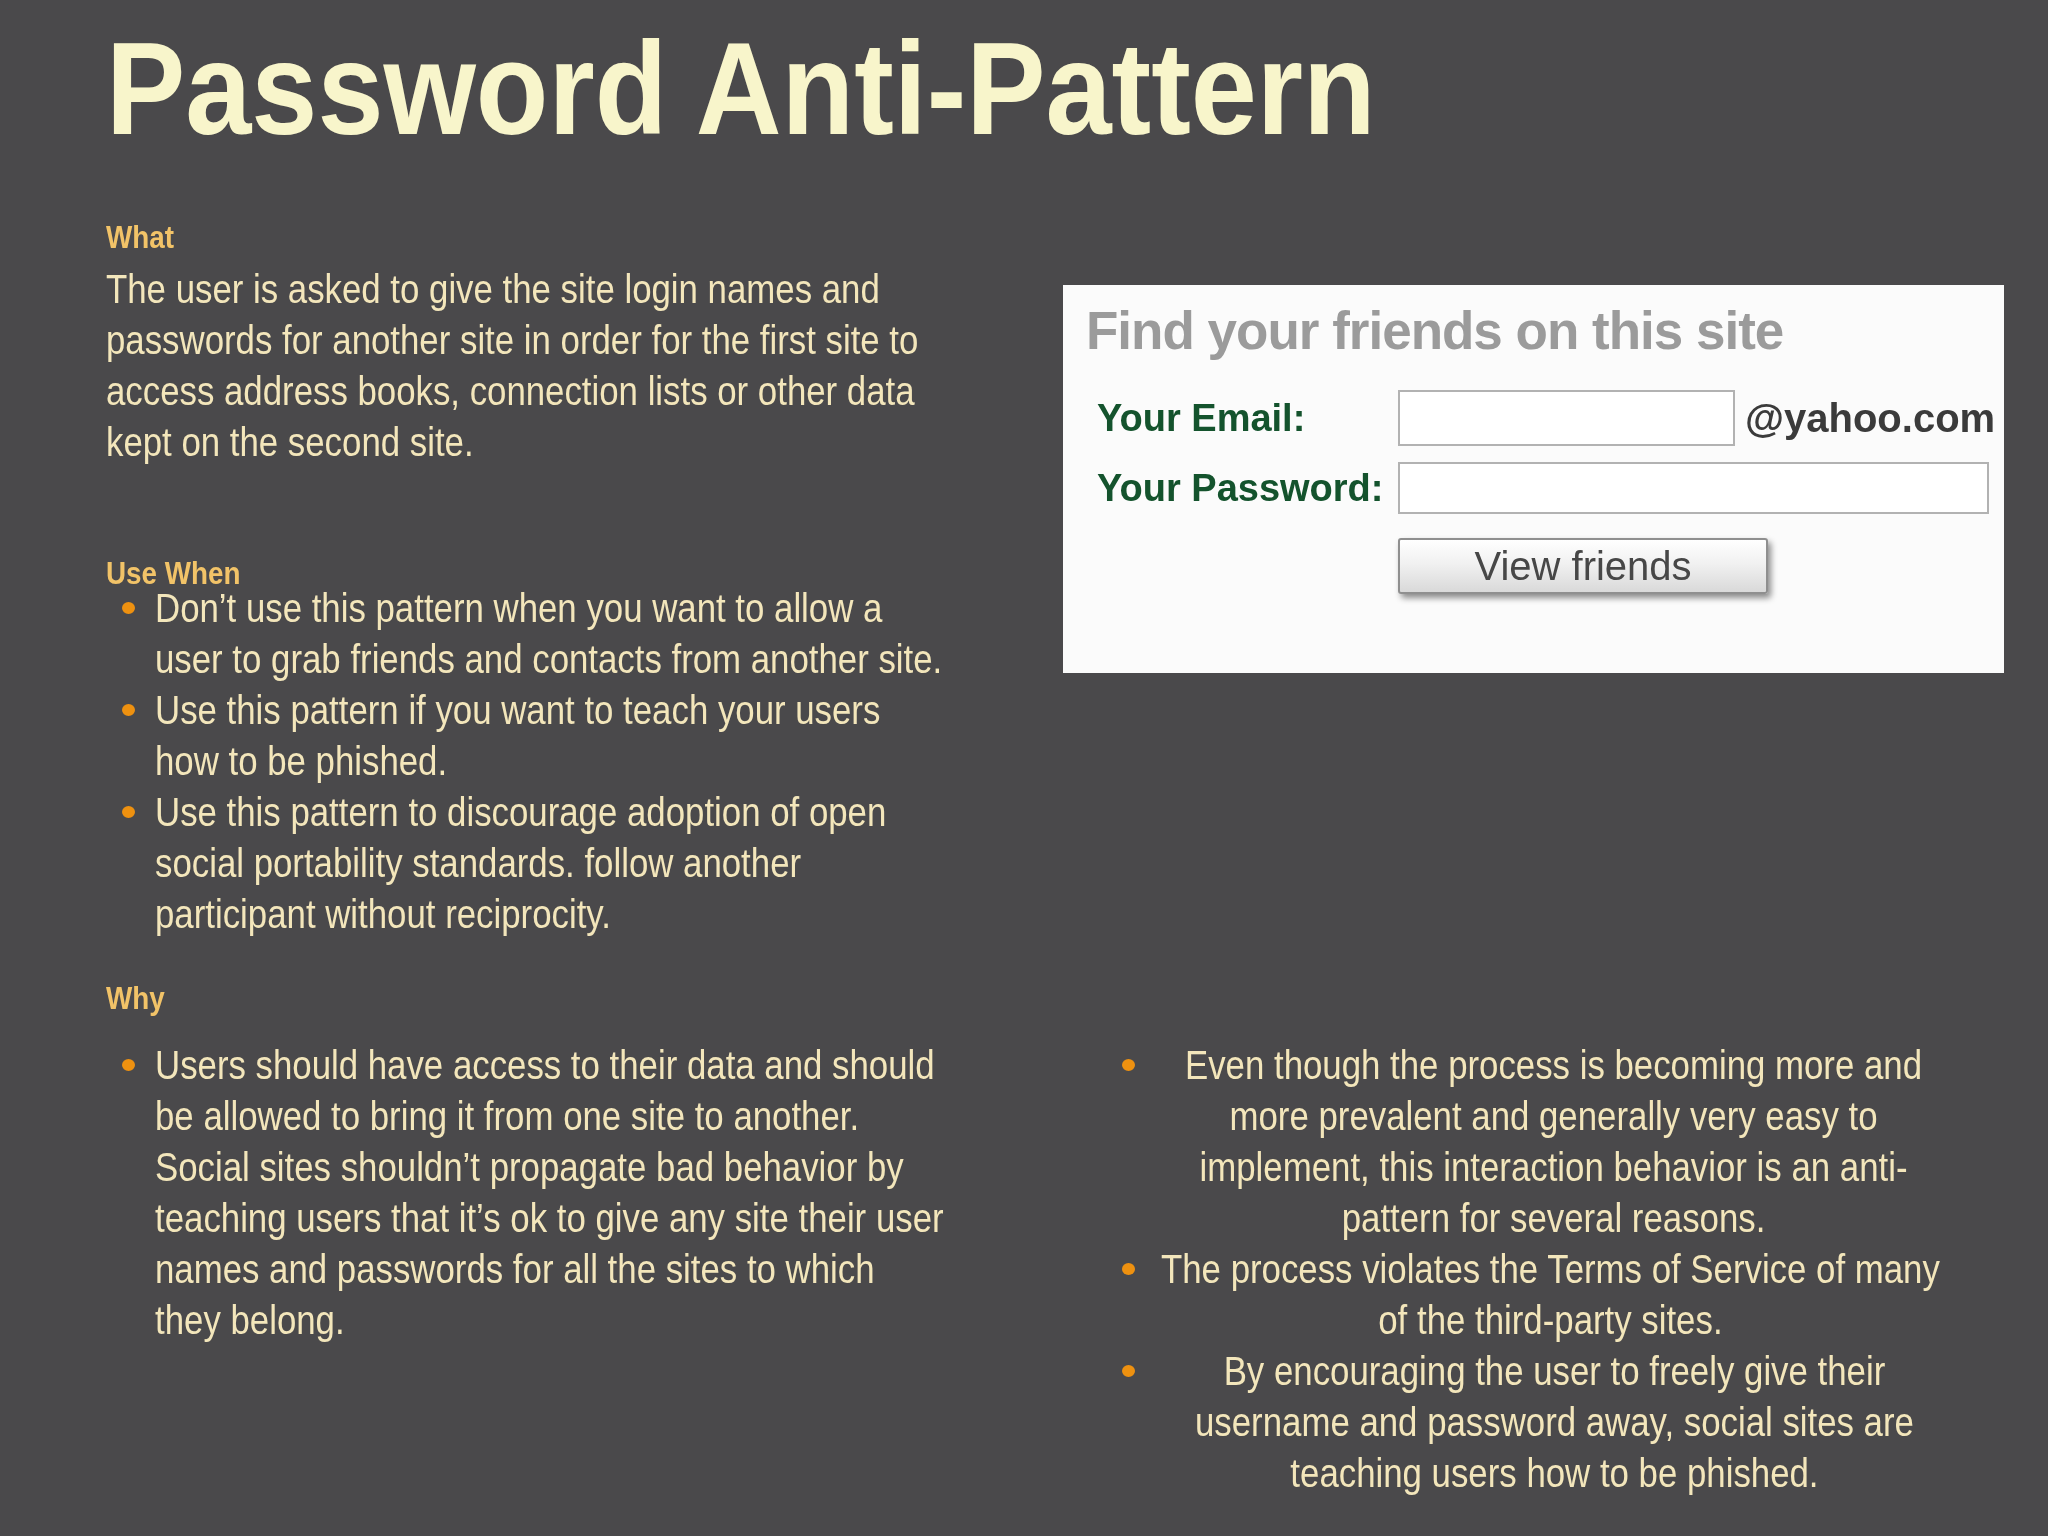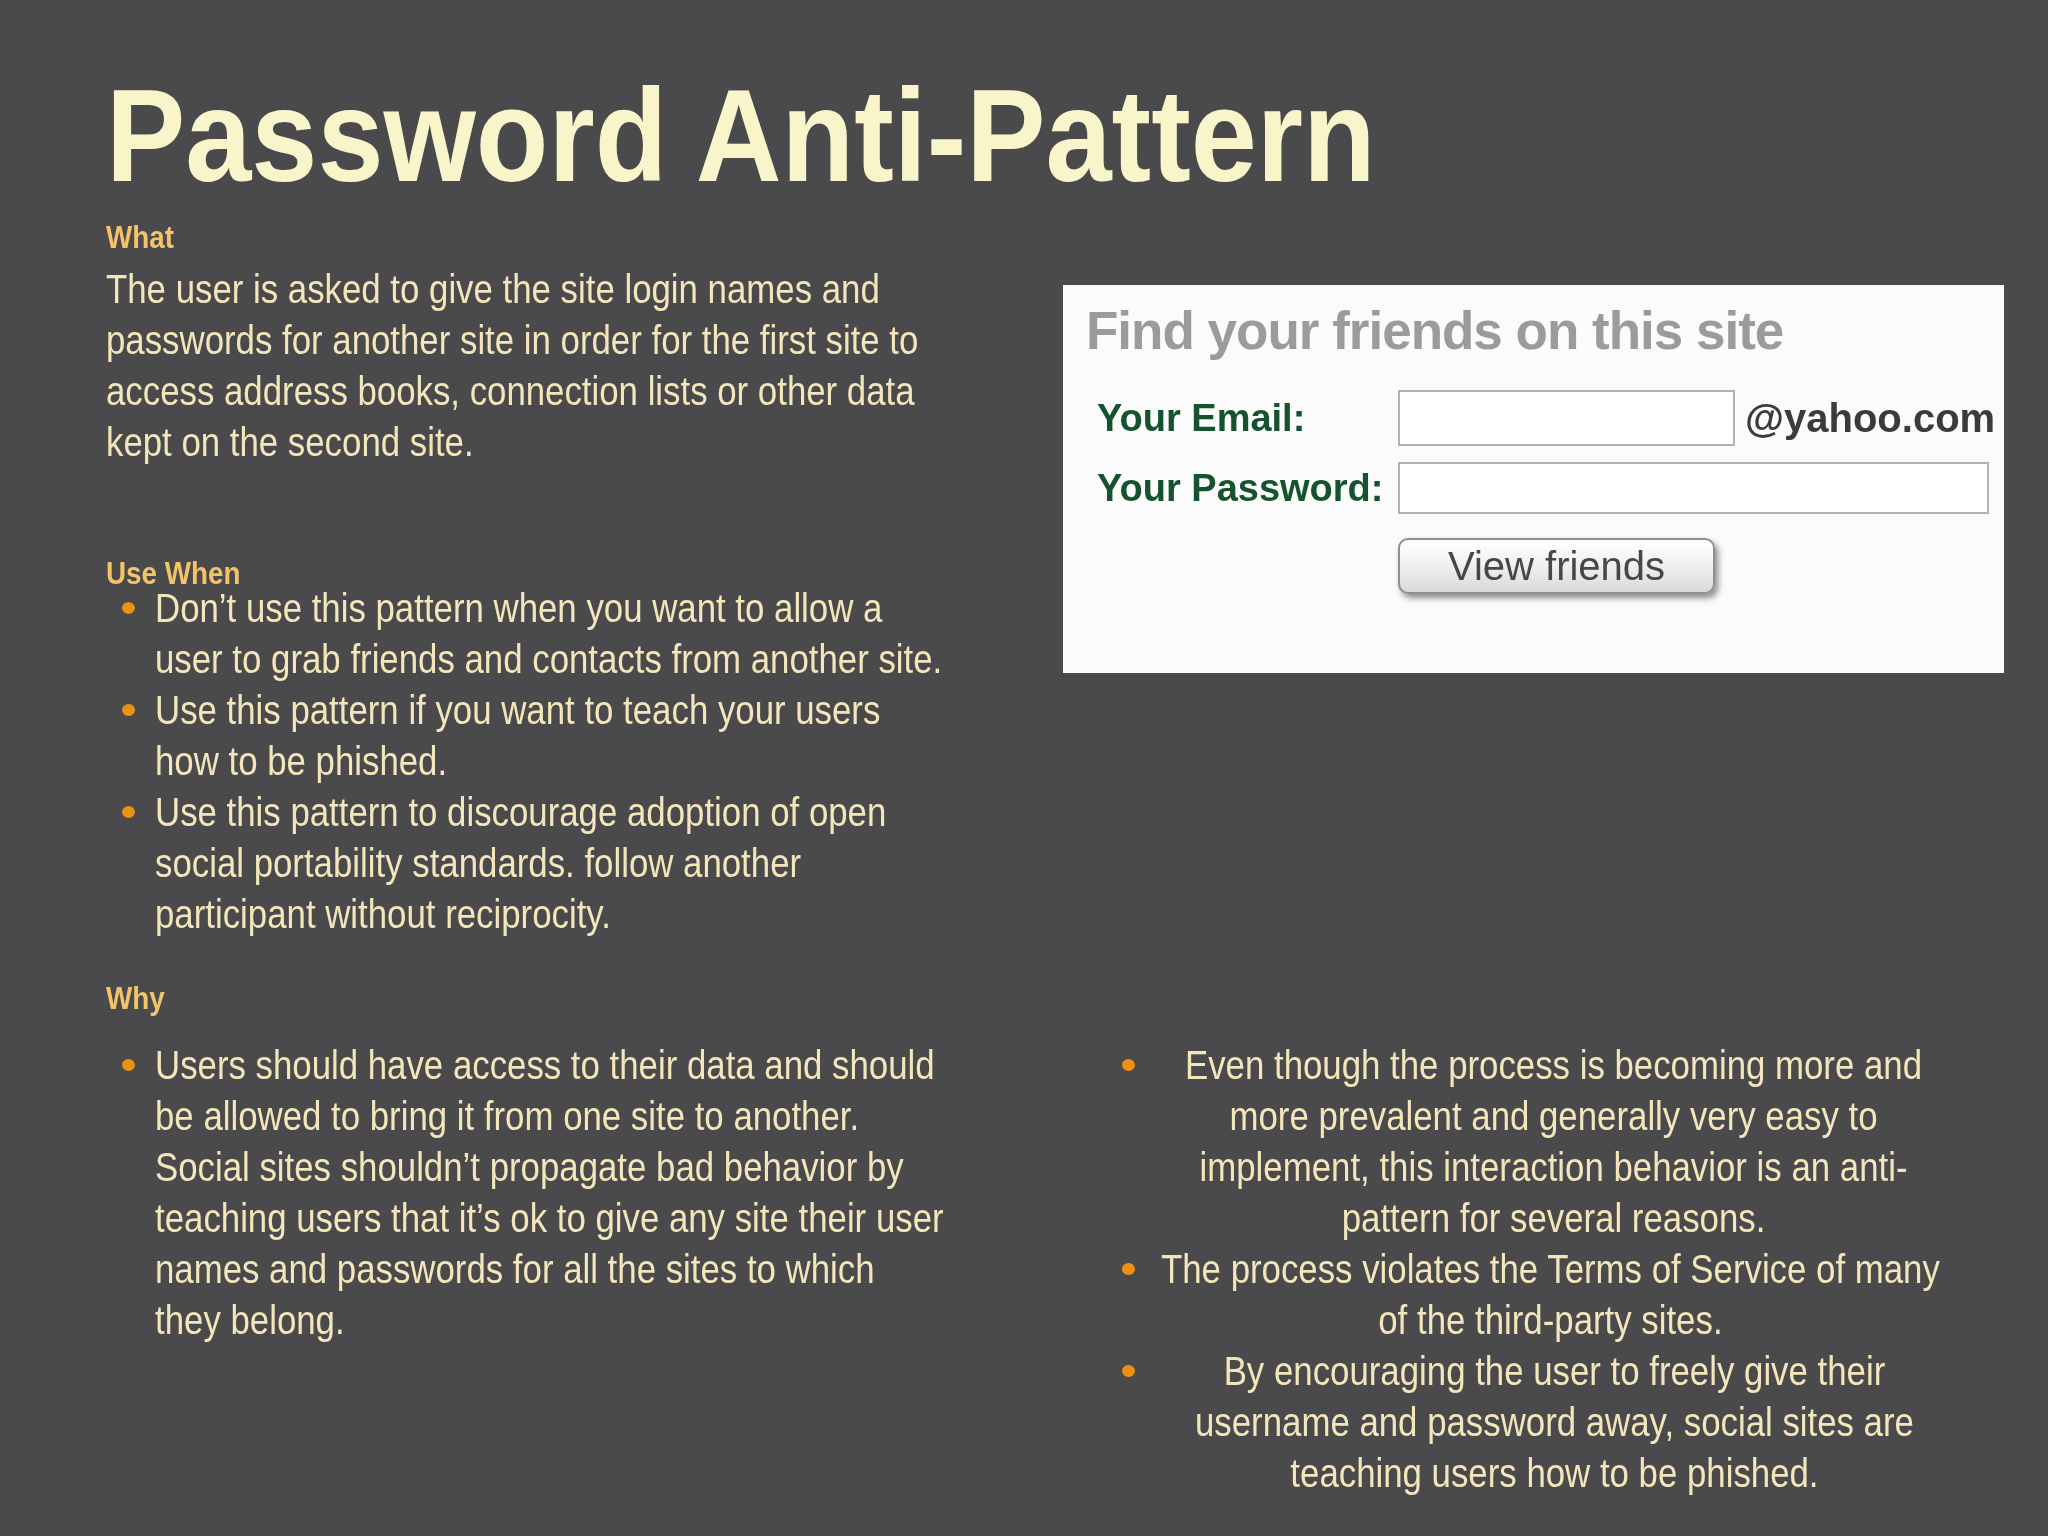--- a/index.html
+++ b/index.html
@@ -6,41 +6,41 @@
   body{
     width:2048px;height:1536px;position:relative;overflow:hidden;
     background:#4a494b;
     font-family:"Liberation Sans","DejaVu Sans",sans-serif;
   }
   .abs{position:absolute;}
   .cond{display:inline-block;transform:scaleX(0.87);transform-origin:0 0;white-space:pre-line;}
   .title-cond{display:inline-block;transform:scaleX(0.90);transform-origin:0 0;white-space:nowrap;}
 
   
-  .slide-title{left:106px;top:20px;font-size:132px;font-weight:bold;color:#f8f5cb;line-height:1.05;margin-top:47px;}
+  .slide-title{left:106px;top:20px;font-size:132px;font-weight:bold;color:#f8f5cb;line-height:1.05;}
   .sec-head{font-size:32px;font-weight:bold;color:#f2c368;line-height:52px;}
   .body-text{font-size:40px;color:#f3e6bb;line-height:51px;}
 
   ul.blist{list-style:none;margin:16px;padding:0;}
   ul.blist li{position:relative;padding-left:33px;font-size:40px;color:#f3e6bb;line-height:51px;}
   .dot{position:absolute;left:0;top:19px;width:13px;height:12px;border-radius:50%;background:#ee9110;}
 
   
   .card{left:1051px;top:285px;width:941px;height:388px;background:#fbfbfb;margin-left:12px;}
   .card-title{left:23px;top:15px;font-size:53px;font-weight:bold;color:#9b9b9b;letter-spacing:-1px;white-space:nowrap;}
   .f-label{font-size:38px;font-weight:bold;color:#14532d;white-space:nowrap;}
   .f-input{position:absolute;background:#ffffff;border:2px solid #b2b2b2;font-size:34px;color:#333;padding:0 8px;box-sizing:border-box;border-radius:0;outline:none;}
   .email-label{left:34px;top:105px;line-height:56px;}
   .email-input{left:335px;top:105px;width:337px;height:56px;}
   .email-suffix{left:682px;top:105px;line-height:56px;font-size:40px;font-weight:bold;color:#3b3b3b;white-space:nowrap;}
   .pw-label{left:34px;top:177px;line-height:52px;}
   .pw-input{left:335px;top:177px;width:591px;height:52px;}
   .vf-button{
-    position:absolute;left:335px;top:253px;width:317px;height:56px;
-    border:2px solid #8f8f8f;border-radius:10px;
+    position:absolute;left:335px;top:253px;width:370px;height:56px;
+    border:2px solid #8f8f8f;border-radius:3px;
     background:linear-gradient(#ffffff 0%,#f1f1f1 45%,#d9d9d9 100%);
     box-shadow:3px 4px 6px rgba(0,0,0,0.45);
     font-family:"Liberation Sans","DejaVu Sans",sans-serif;
     font-size:40px;color:#474747;cursor:pointer;
   }
   .note{left:34px;top:330px;font-size:27px;color:#0d0d0d;white-space:nowrap;}
   .note b{font-weight:bold;}
 </style>
 </head>
 <body>

